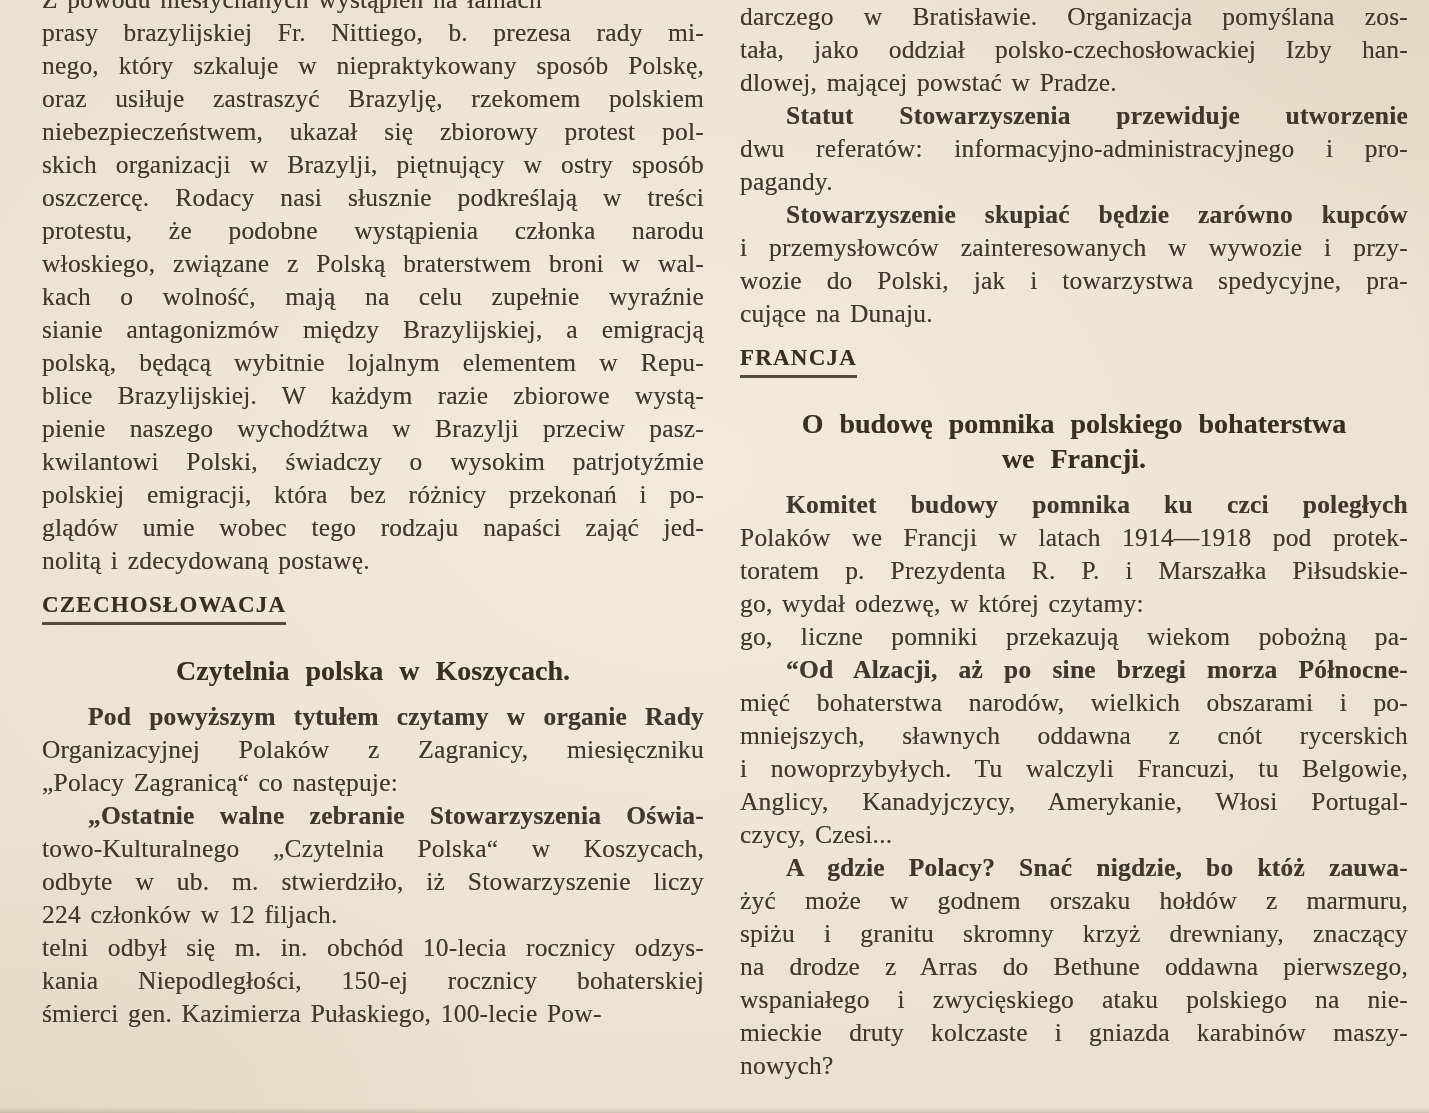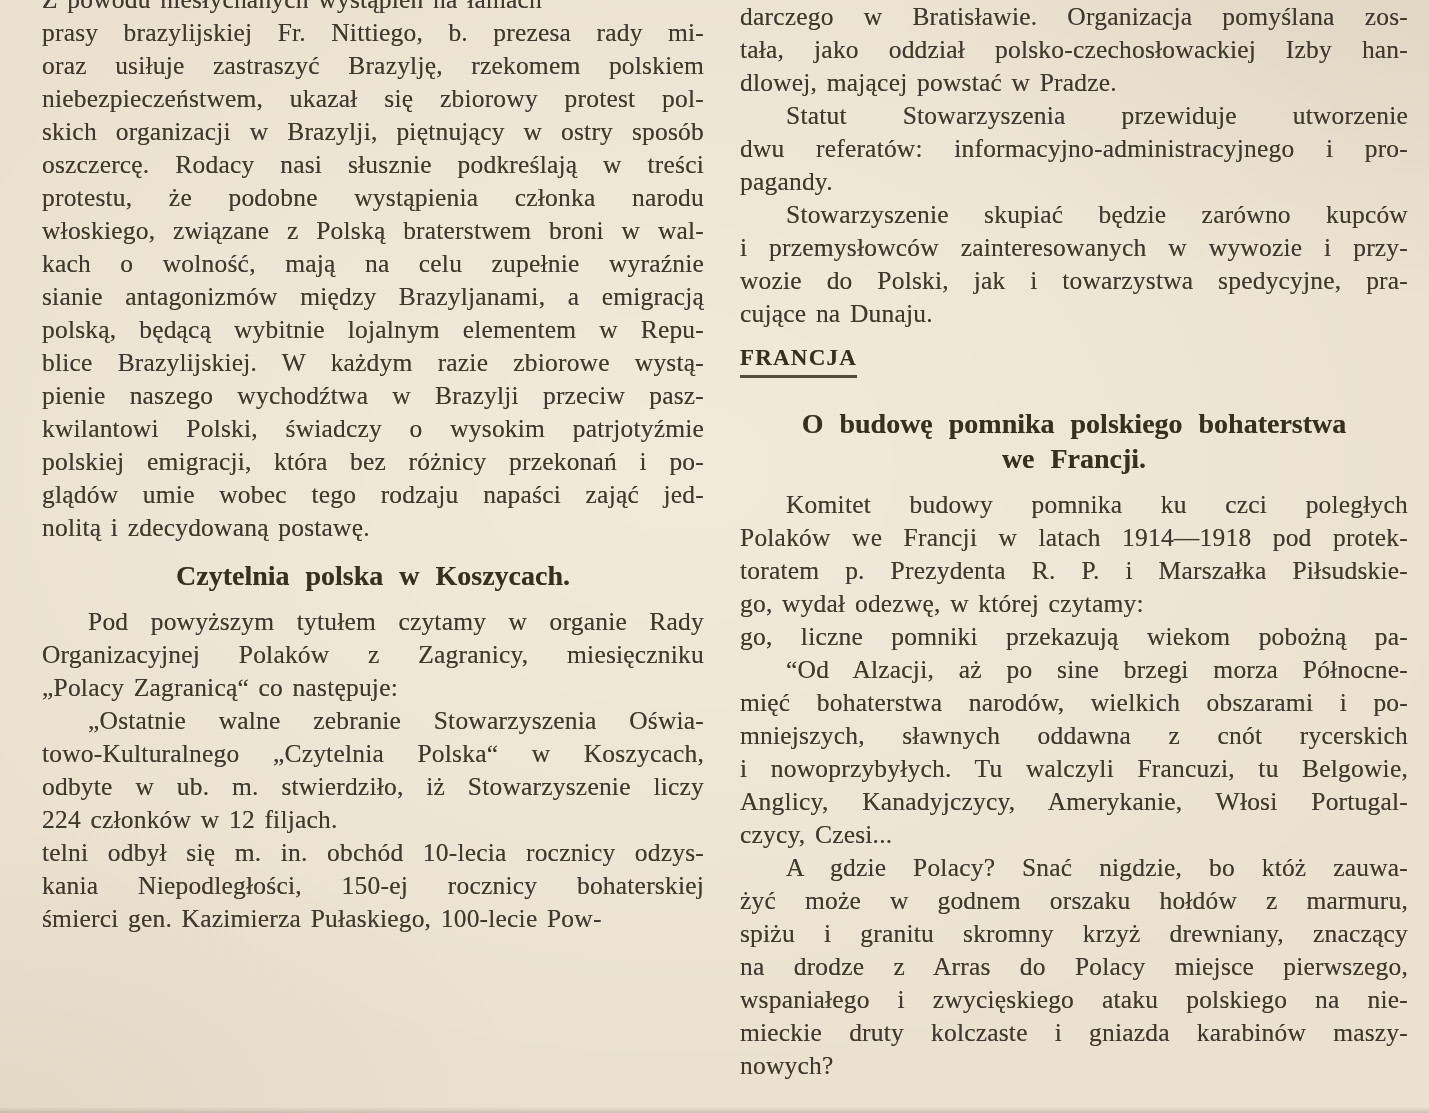--- a/index.html
+++ b/index.html
@@ -17,21 +17,21 @@
   .col{position:absolute;top:0;}
   .col-left{left:42px;width:662px;}
   .col-right{left:740px;width:668px;}
   .line{
     font-size:25.5px;line-height:33px;height:33px;
     white-space:nowrap;overflow:hidden;
     text-align:justify;text-align-last:justify;
     text-shadow:0 0 .6px rgba(62,52,38,.55);
     letter-spacing:.2px;
   }
-  .line.first{text-indent:46px;}
+  .line.first{text-indent:46px;font-weight:bold;}
   .line.last{text-align-last:left;word-spacing:3px;}
   .clip{height:16px;overflow:hidden;}
   .clip .inner{margin-top:-17px;}
   .sec-head{
     display:inline-block;
     margin:15px 0 16px 0;
     font-size:23px;line-height:26px;font-weight:700;
     letter-spacing:1.2px;
     border-bottom:3px solid rgba(58,48,34,.85);
     padding-bottom:4px;
@@ -54,35 +54,37 @@
 </style>
 </head>
 <body>
 
 <div class="page">
   <div class="col col-left">
       <div class="clip">
         <div class="line last inner">Z powodu niesłychanych wystąpień na łamach</div>
       </div>
       <div class="line">prasy brazylijskiej Fr. Nittiego, b. prezesa rady mi-</div>
+      <div class="line">nego, który szkaluje w niepraktykowany sposób Polskę,</div>
       <div class="line">oraz usiłuje zastraszyć Brazylję, rzekomem polskiem</div>
       <div class="line">niebezpieczeństwem, ukazał się zbiorowy protest pol-</div>
       <div class="line">skich organizacji w Brazylji, piętnujący w ostry sposób</div>
       <div class="line">oszczercę. Rodacy nasi słusznie podkreślają w treści</div>
       <div class="line">protestu, że podobne wystąpienia członka narodu</div>
       <div class="line">włoskiego, związane z Polską braterstwem broni w wal-</div>
       <div class="line">kach o wolność, mają na celu zupełnie wyraźnie</div>
-      <div class="line">sianie antagonizmów między Brazyljanami, a emigracją</div>
+      <div class="line">sianie antagonizmów między Brazylijskiej, a emigracją</div>
       <div class="line">polską, będącą wybitnie lojalnym elementem w Repu-</div>
       <div class="line">blice Brazylijskiej. W każdym razie zbiorowe wystą-</div>
       <div class="line">pienie naszego wychodźtwa w Brazylji przeciw pasz-</div>
       <div class="line">kwilantowi Polski, świadczy o wysokim patrjotyźmie</div>
       <div class="line">polskiej emigracji, która bez różnicy przekonań i po-</div>
       <div class="line">glądów umie wobec tego rodzaju napaści zająć jed-</div>
       <div class="line last">nolitą i zdecydowaną postawę.</div>
+      <div class="sec-wrap"><div class="sec-head">CZECHOSŁOWACJA</div></div>
       <div class="title-wrap">
         <div class="title-line">Czytelnia polska w Koszycach.</div>
       </div>
       <div class="line first">Pod powyższym tytułem czytamy w organie Rady</div>
       <div class="line">Organizacyjnej Polaków z Zagranicy, miesięczniku</div>
       <div class="line last">„Polacy Zagranicą“ co następuje:</div>
       <div class="line first">„Ostatnie walne zebranie Stowarzyszenia Oświa-</div>
       <div class="line">towo-Kulturalnego „Czytelnia Polska“ w Koszycach,</div>
       <div class="line">odbyte w ub. m. stwierdziło, iż Stowarzyszenie liczy</div>
       <div class="line last">224 członków w 12 filjach.</div>
@@ -113,19 +115,19 @@
       <div class="line">go, liczne pomniki przekazują wiekom pobożną pa-</div>
       <div class="line first">“Od Alzacji, aż po sine brzegi morza Północne-</div>
       <div class="line">mięć bohaterstwa narodów, wielkich obszarami i po-</div>
       <div class="line">mniejszych, sławnych oddawna z cnót rycerskich</div>
       <div class="line">i nowoprzybyłych. Tu walczyli Francuzi, tu Belgowie,</div>
       <div class="line">Anglicy, Kanadyjczycy, Amerykanie, Włosi Portugal-</div>
       <div class="line last">czycy, Czesi...</div>
       <div class="line first">A gdzie Polacy? Snać nigdzie, bo któż zauwa-</div>
       <div class="line">żyć może w godnem orszaku hołdów z marmuru,</div>
       <div class="line">spiżu i granitu skromny krzyż drewniany, znaczący</div>
-      <div class="line">na drodze z Arras do Polacy miejsce pierwszego,</div>
+      <div class="line">na drodze z Arras do Bethune oddawna pierwszego,</div>
       <div class="line">wspaniałego i zwycięskiego ataku polskiego na nie-</div>
       <div class="line">mieckie druty kolczaste i gniazda karabinów maszy-</div>
       <div class="line last">nowych?</div>
     </div>
   <div class="edge-shadow"></div>
 </div>
 
 </body></html>

